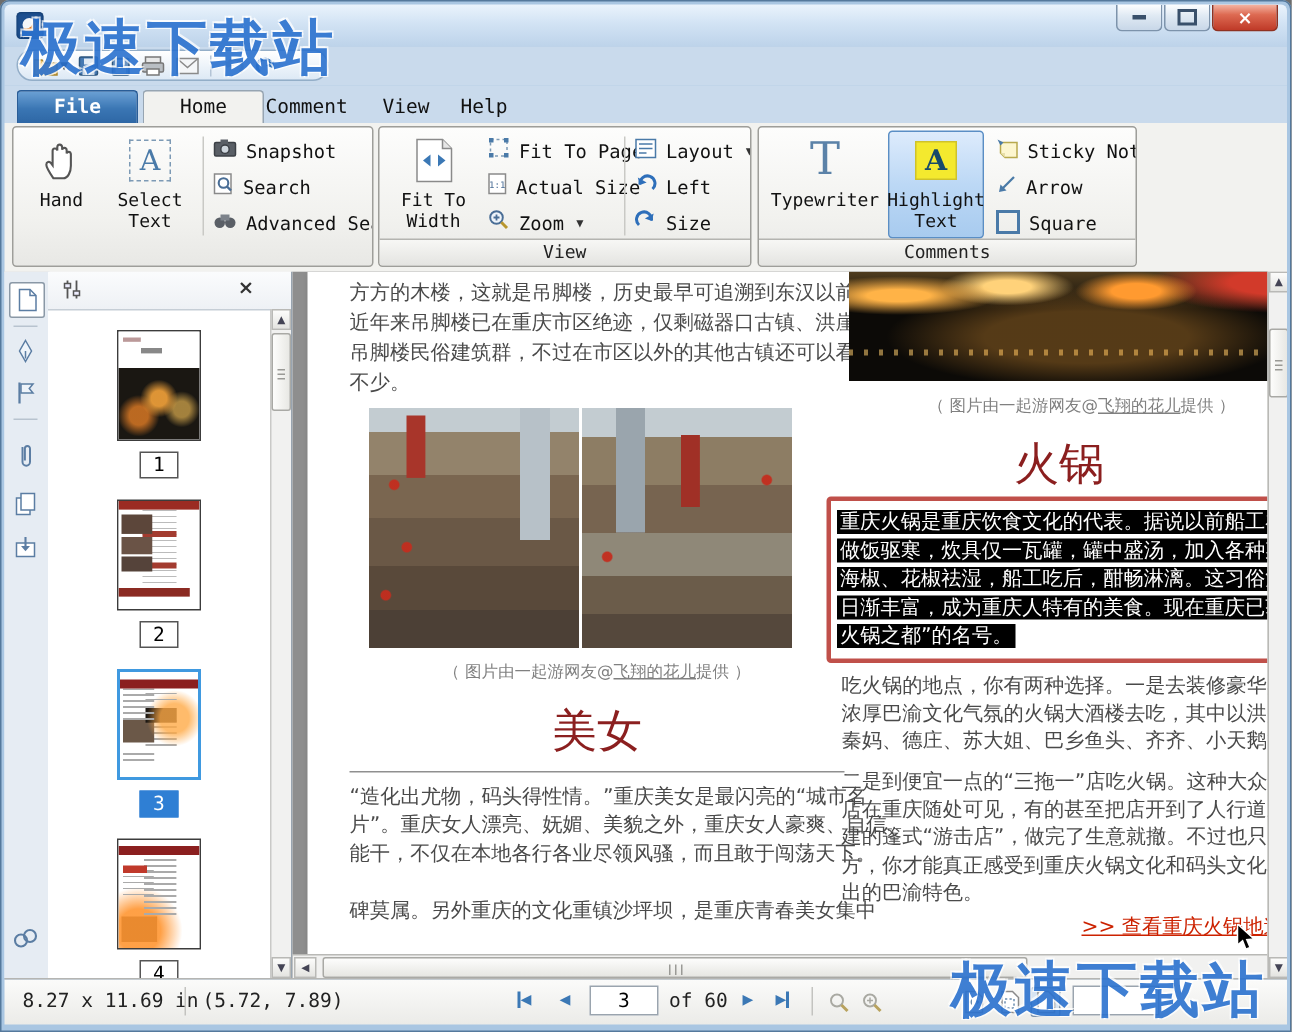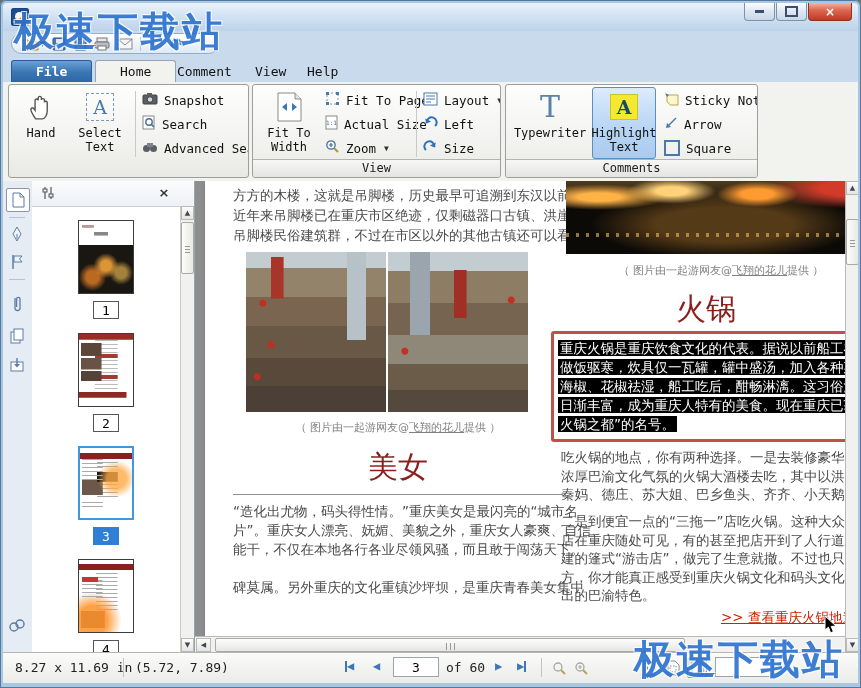--- a/index.html
+++ b/index.html
@@ -492,20 +492,21 @@
       </div>
     </div>
 
     <div class="docarea">
       <div class="page">
 
         <div class="lcol">
           <div class="dline">方方的木楼，这就是吊脚楼，历史最早可追溯到东汉以前。</div>
           <div class="dline">近年来吊脚楼已在重庆市区绝迹，仅剩磁器口古镇、洪崖洞</div>
           <div class="dline">吊脚楼民俗建筑群，不过在市区以外的其他古镇还可以看到</div>
+          <div class="dline">不少。</div>
           <div class="photo-row" style="margin:7px 0 0 13px">
             <div style="width:140px;height:160px;background:
               radial-gradient(circle at 12% 32%, rgba(195,45,30,.95) 0 3px, transparent 4px),
               radial-gradient(circle at 18% 58%, rgba(195,45,30,.95) 0 3px, transparent 4px),
               radial-gradient(circle at 8% 78%, rgba(195,45,30,.95) 0 3px, transparent 4px),
               linear-gradient(90deg, transparent 0 72%, #b7c1c8 72% 86%, transparent 86%) 0 0/100% 55% no-repeat,
               linear-gradient(#a8352a 0 0) 20% 4%/9% 26% no-repeat,
               linear-gradient(180deg,#c3ccd1 0 10%, #93836b 10% 28%, #7a6650 28% 46%, #6a5846 46% 66%, #59493a 66% 84%, #4c4036 84%)"></div>
             <div style="width:140px;height:160px;background:
               radial-gradient(circle at 88% 30%, rgba(195,45,30,.95) 0 3px, transparent 4px),

